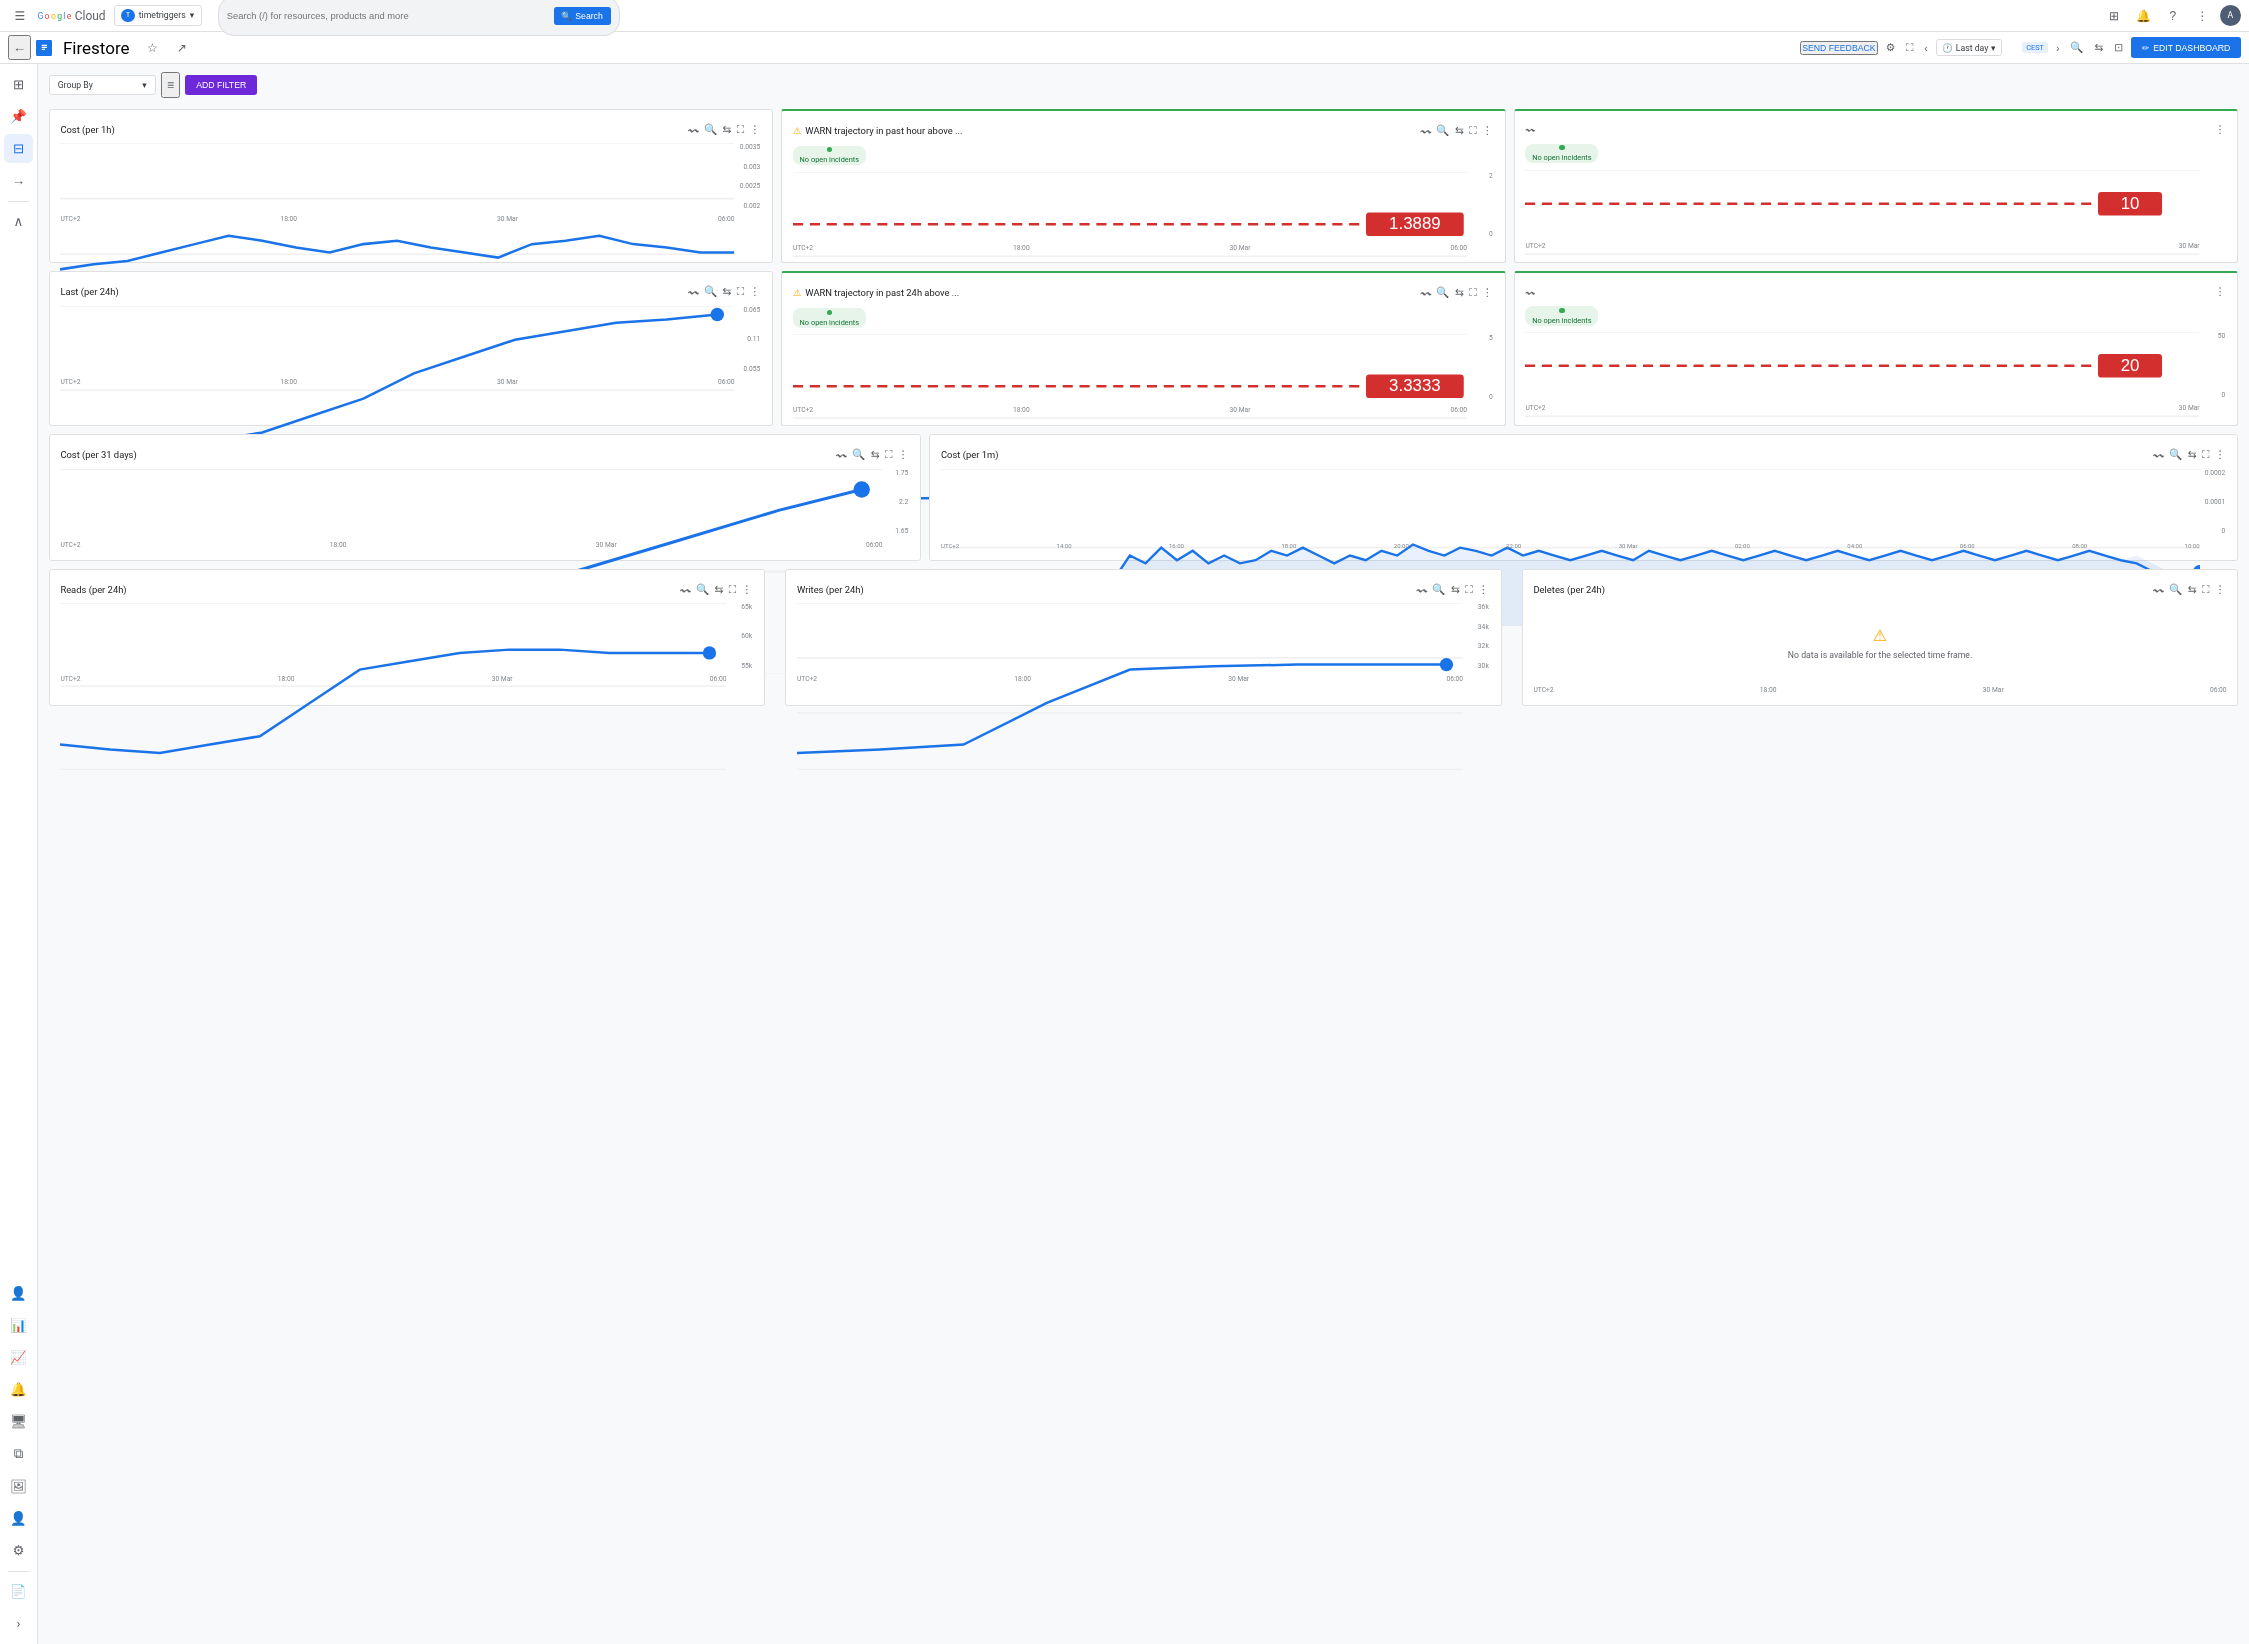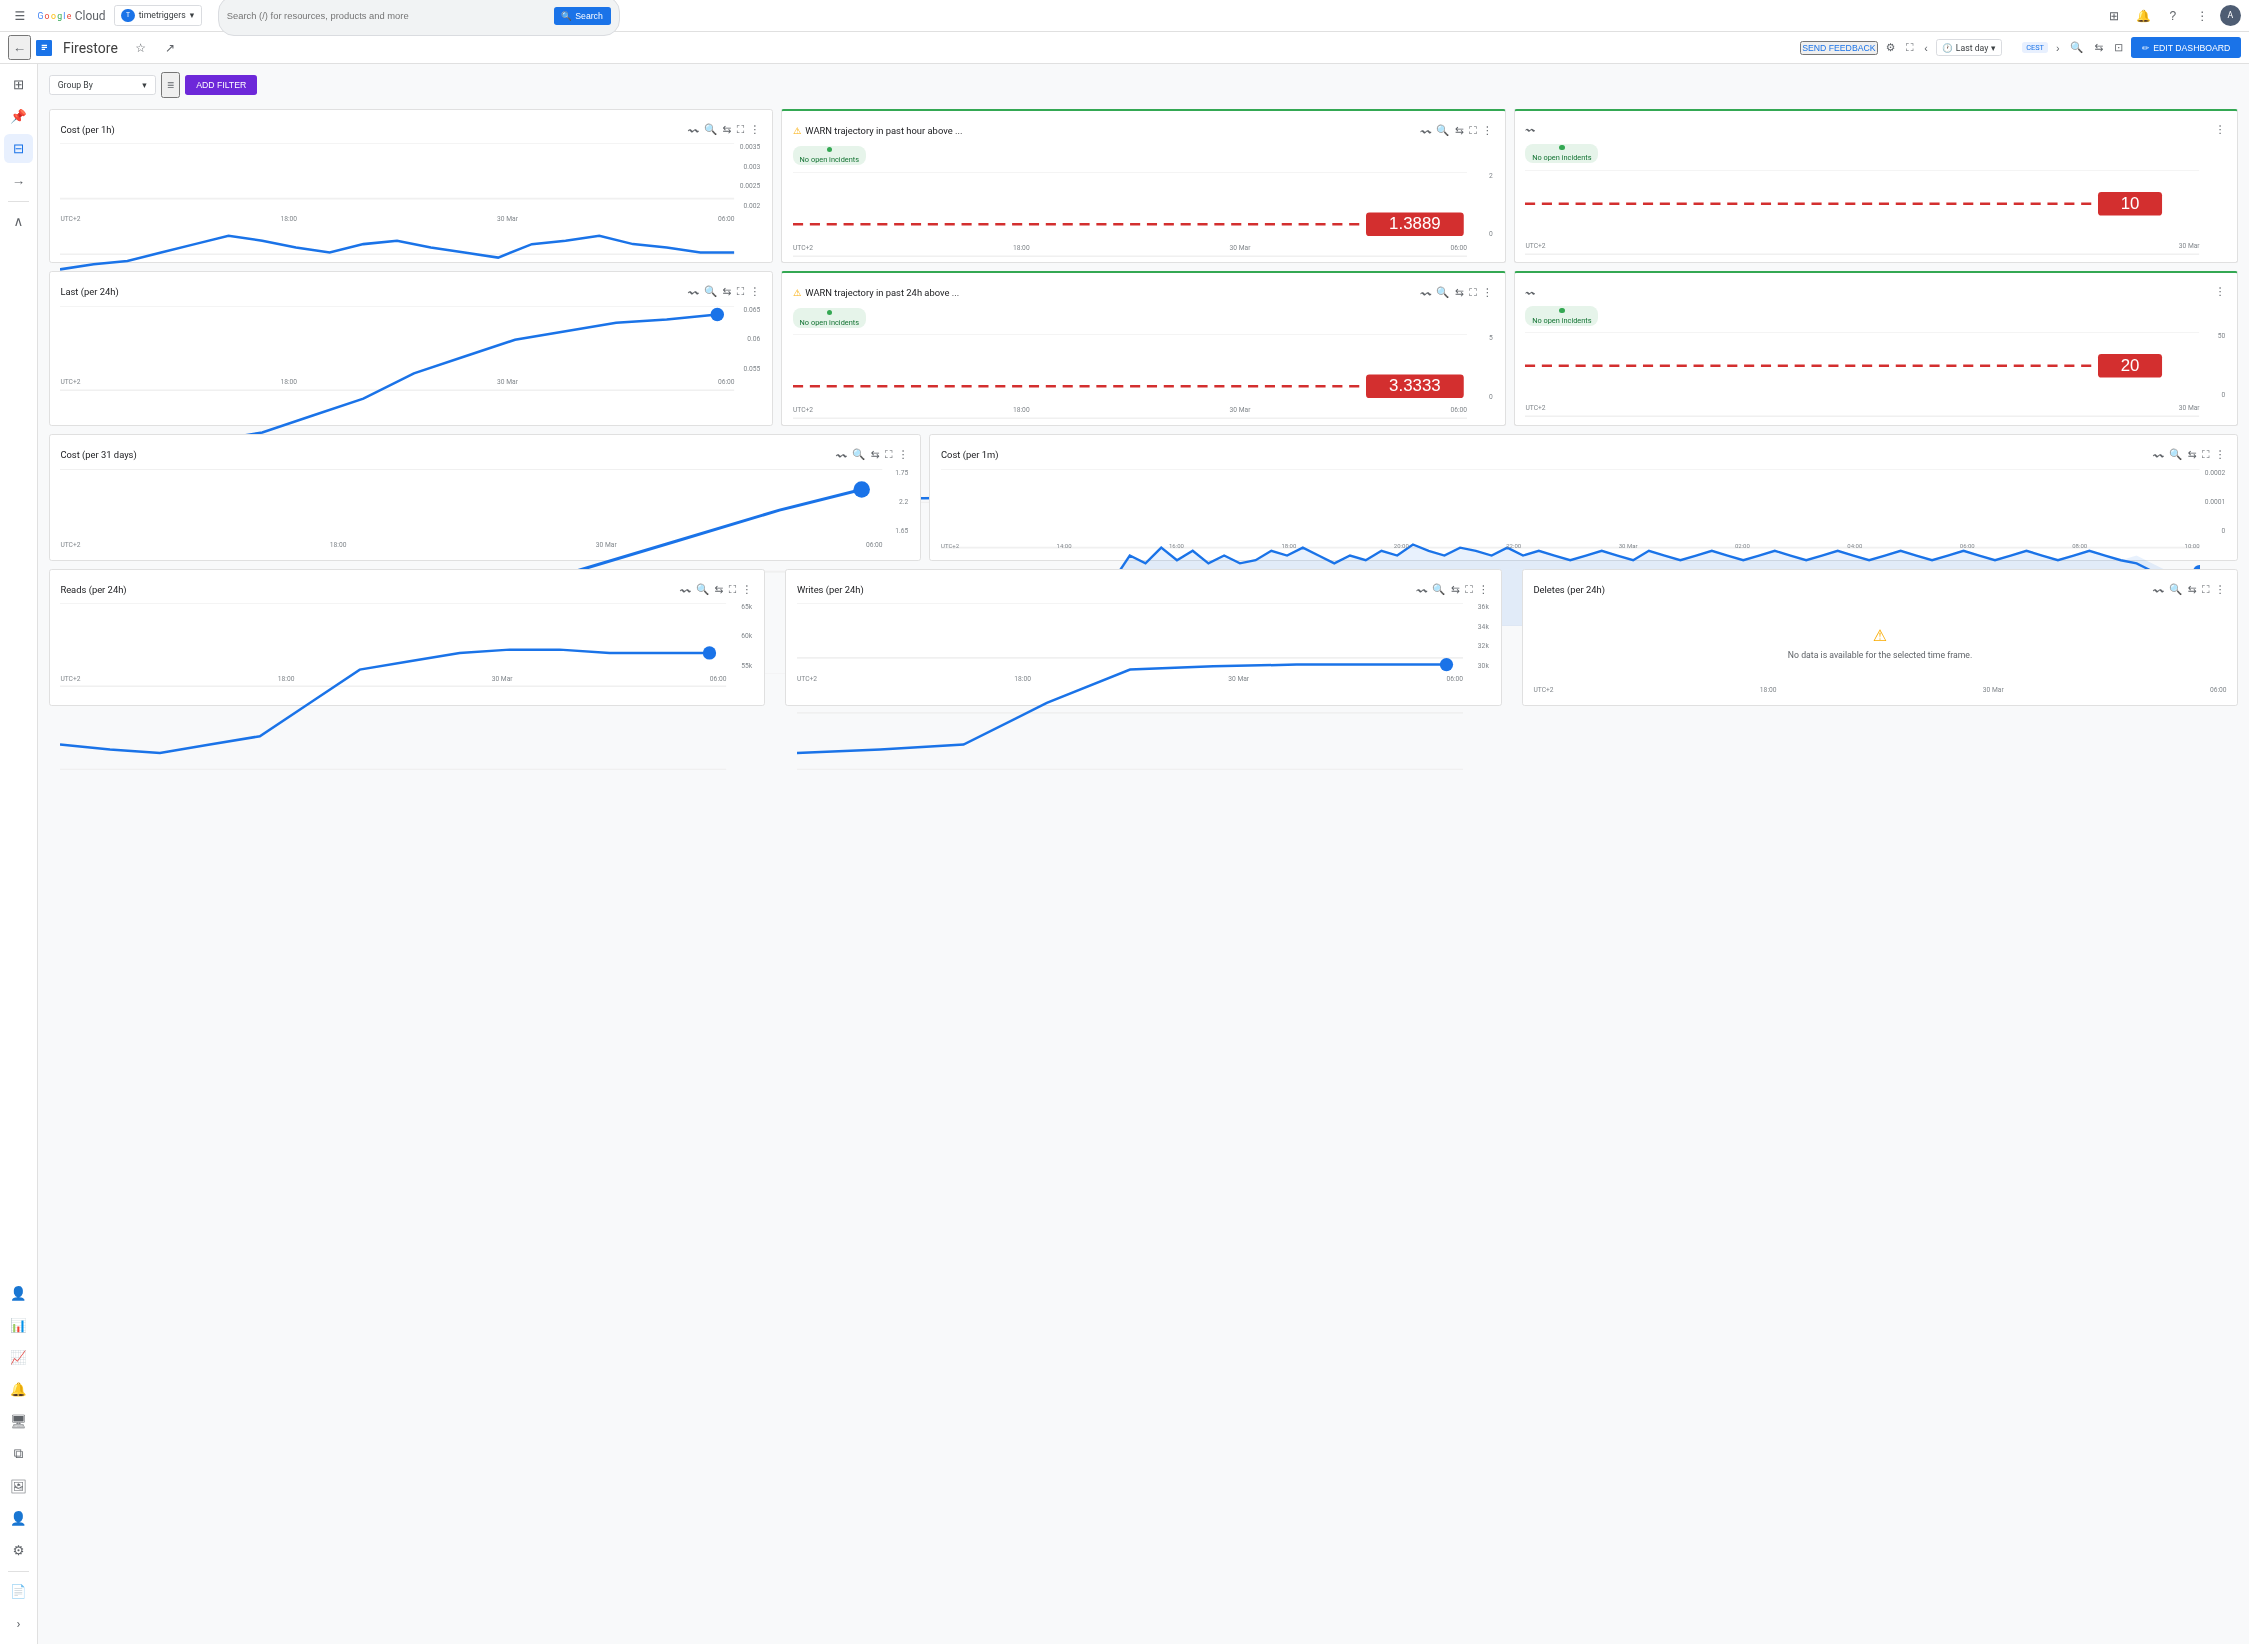--- a/index.html
+++ b/index.html
@@ -36,21 +36,21 @@
     .nav-icon-btn { width: 24px; height: 24px; border-radius: 50%; border: none; background: transparent; cursor: pointer; display: flex; align-items: center; justify-content: center; color: #5f6368; font-size: 12px; }
     .nav-avatar { width: 21.4px; height: 21.4px; border-radius: 50%; background: #4e5d73; display: flex; align-items: center; justify-content: center; color: white; font-size: 8.7px; cursor: pointer; }
 
     
     .secondary-nav {
       display: flex; align-items: center; background: #fff; border-bottom: 0.7px solid #e0e0e0;
       padding: 0 8px; height: 32px; gap: 5.4px;
     }
     .back-btn { color: #5f6368; cursor: pointer; font-size: 13.4px; padding: 2.7px; }
     .page-icon { width: 16px; height: 16px; background: #1a73e8; border-radius: 1.3px; display: flex; align-items: center; justify-content: center; color: white; font-size: 8px; }
-    .page-title { font-size: 14px; font-weight: 400; color: #404040; margin: 0 5.4px; }
+    .page-title { font-size: 17px; font-weight: 400; color: #000000; margin: 0 5.4px; }
     .star-icon { color: #5f6368; cursor: pointer; font-size: 12px; }
     .share-icon { color: #5f6368; cursor: pointer; font-size: 12px; }
     .secondary-nav-right { margin-left: auto; display: flex; align-items: center; gap: 5.4px; }
     .feedback-btn { color: #1a73e8; font-size: 8.7px; font-weight: 500; cursor: pointer; text-transform: uppercase; }
     .icon-btn-sm { color: #5f6368; cursor: pointer; padding: 2.7px; font-size: 10.7px; border: none; background: transparent; }
     .time-selector {
       display: flex; align-items: center; border: 0.7px solid #dadce0; border-radius: 2.7px;
       padding: 2.7px 5.4px; font-size: 8.7px; cursor: pointer; color: #3c4043; gap: 2.7px;
     }
     .timezone-badge { background: #e8f0fe; color: #1a73e8; padding: 1.3px 4px; border-radius: 2.7px; font-size: 7.4px; margin-left: 15px; }
@@ -392,21 +392,21 @@
             <span class="chart-action-icon">〰</span>
             <span class="chart-action-icon">🔍</span>
             <span class="chart-action-icon">⇆</span>
             <span class="chart-action-icon">⛶</span>
             <span class="chart-action-icon">⋮</span>
           </div>
         </div>
         <div class="chart-area">
           <div class="chart-y-axis">
             <span>0.065</span>
-            <span>0.06</span>
+            <span>0.11</span>
             <span>0.055</span>
           </div>
           <svg class="chart-svg-area" viewBox="0 0 400 100" preserveAspectRatio="none">
             <line x1="0" y1="0" x2="400" y2="0" class="chart-grid-line"></line>
             <line x1="0" y1="50" x2="400" y2="50" class="chart-grid-line"></line>
             <line x1="0" y1="100" x2="400" y2="100" class="chart-grid-line"></line>
             <polyline class="chart-line" points="0,90 30,88 60,85 90,80 120,75 150,65 180,55 210,40 240,30 270,20 300,15 330,10 360,8 390,5"></polyline>
             <circle cx="390" cy="5" r="4" fill="#1a73e8"></circle>
           </svg>
           <div class="chart-x-axis">

